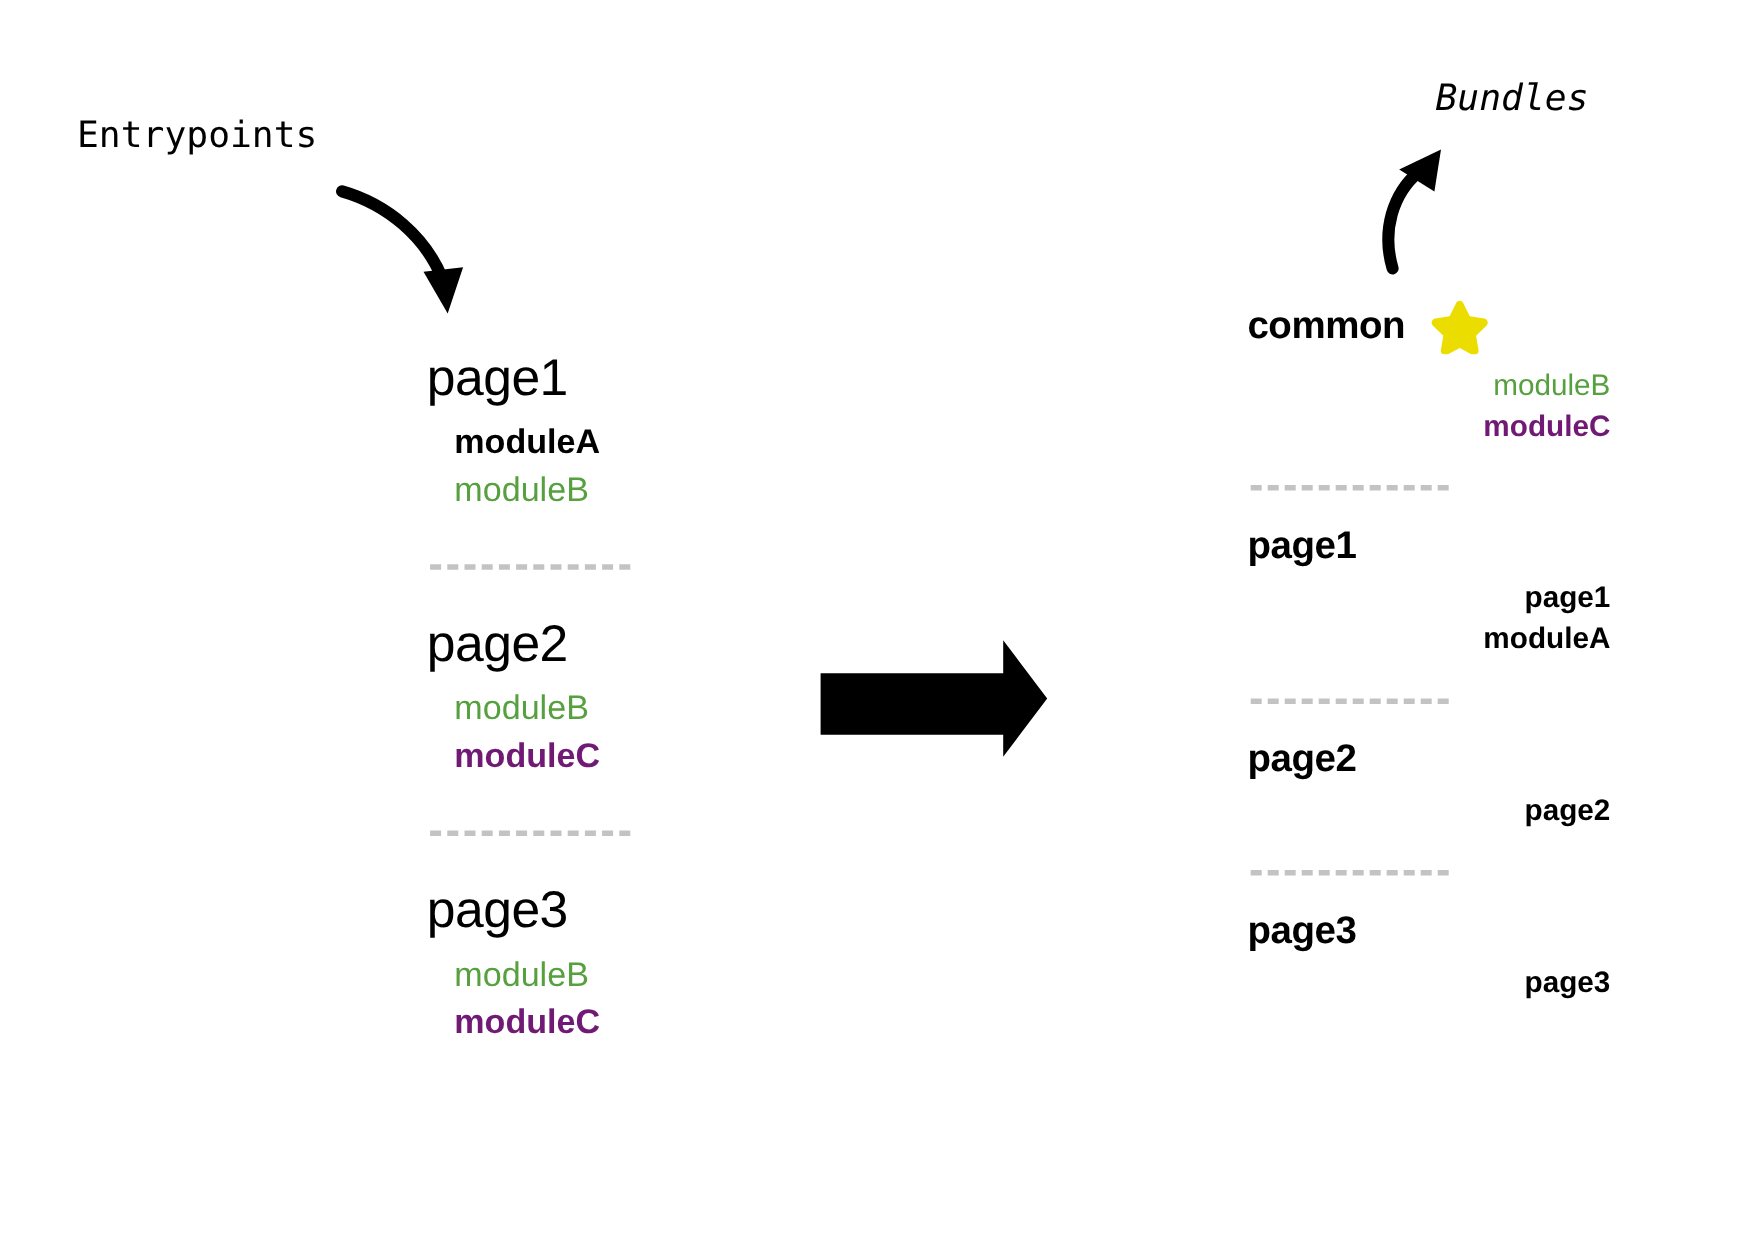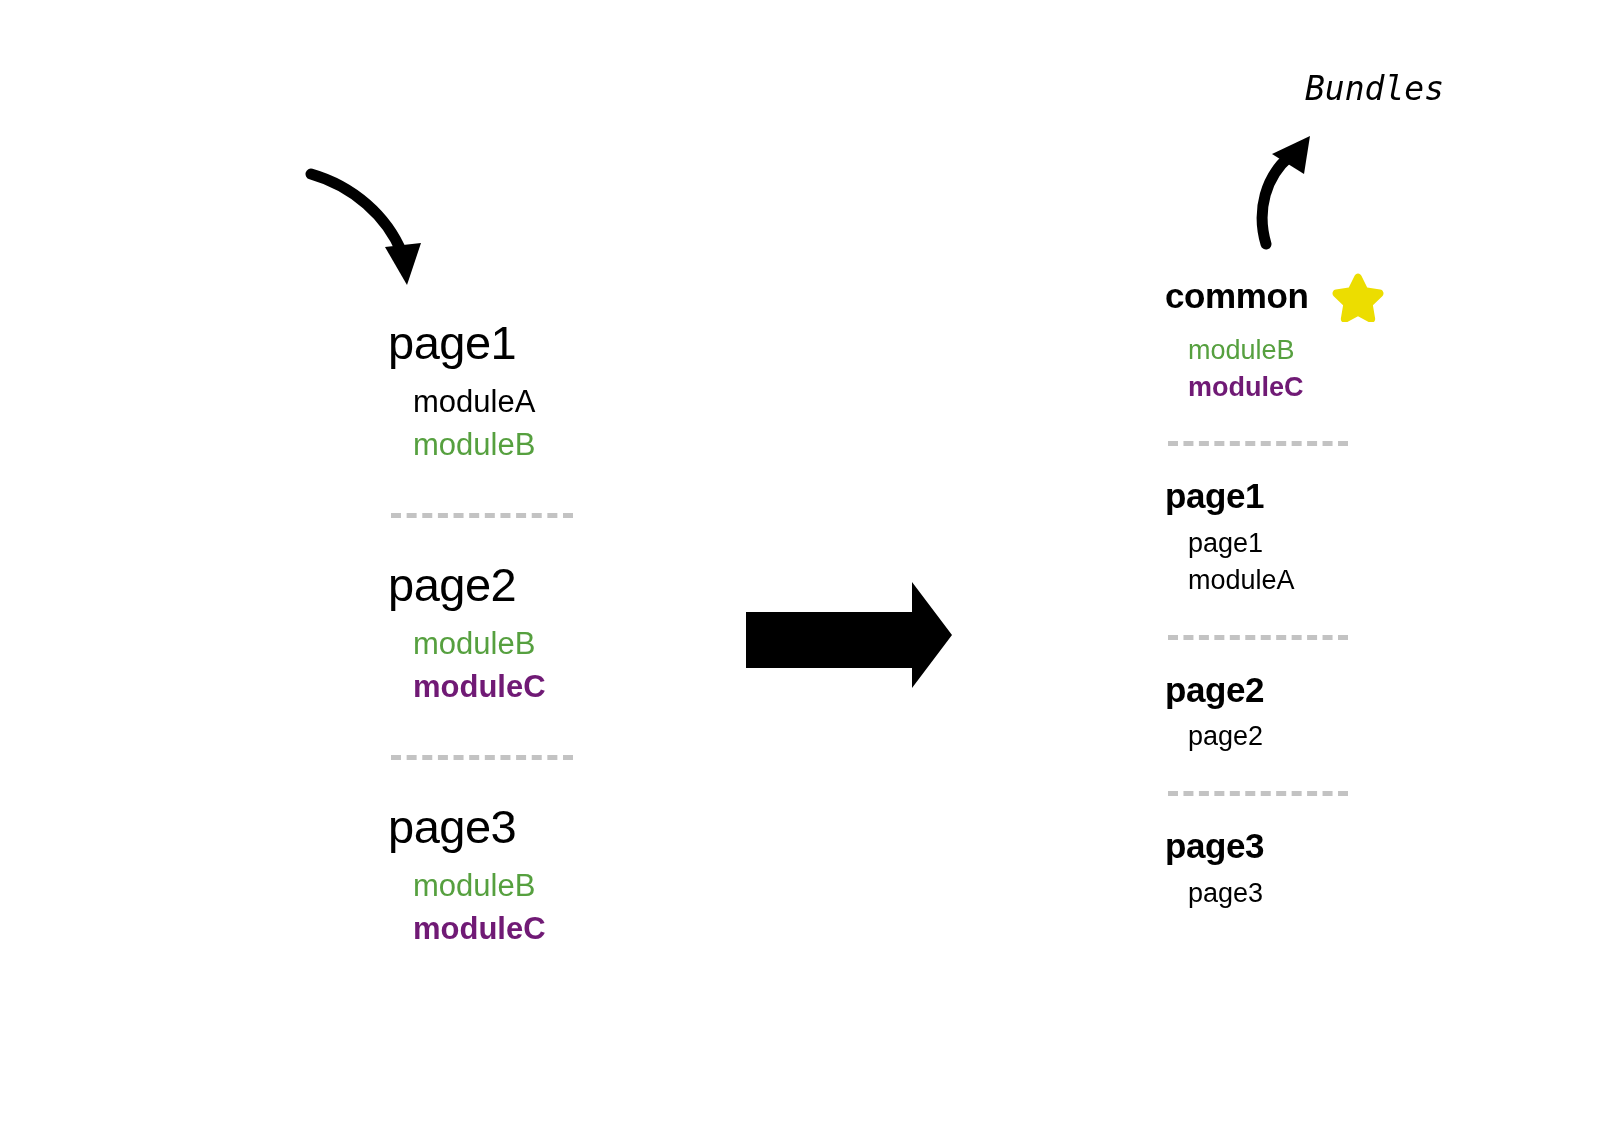--- a/index.html
+++ b/index.html
@@ -50,21 +50,21 @@
     margin-top: 14px;
     padding-left: 25px;
   }
   .ep-mod {
     font-size: 31px;
     line-height: 1.38;
     white-space: nowrap;
   }
 
   
-  .bn-col { position: absolute; left: 1165px; top: 270px; width: 330px; }
+  .bn-col { position: absolute; left: 1134px; top: 270px; width: 330px; text-align: right; }
 
   .bn-title {
     font-size: 35px;
     font-weight: 700;
     color: #000000;
     line-height: 1.05;
     letter-spacing: -0.4px;
     white-space: nowrap;
     display: flex;
     align-items: center;
@@ -73,21 +73,21 @@
     margin-top: 10px;
     padding-left: 23px;
   }
   .bn-mod {
     font-size: 27px;
     line-height: 1.36;
     white-space: nowrap;
   }
 
   
-  .c-black  { color: #000000; font-weight: 400; }
+  .c-black  { color: #000000; font-weight: 700; }
   .c-green  { color: #56a03f; font-weight: 400; }
   .c-red    { color: #701a75; font-weight: 700; }
 
   
   .dash {
     height: 0;
     border-top: 5px dashed #c3c3c3;
   }
   .dash-left  { width: 182px; margin: 0; }
   .dash-right { width: 180px; margin: 0; }
@@ -105,20 +105,21 @@
   }
 
   
   .arrow-svg { position: absolute; overflow: visible; }
 </style>
 </head>
 <body>
 
 <div id="canvas">
 
+  <div class="abs mono-label" style="left:70px; top:103px;">Entrypoints</div>
 
   <svg class="arrow-svg" style="left:295px; top:158px; width:135px; height:140px;" viewBox="0 0 135 140">
     <path d="M 16 16 C 58 28, 92 58, 107 95" stroke="#000000" stroke-width="11" fill="none" stroke-linecap="round"></path>
     <path d="M 112 127 L 90 89 L 126 85 Z" fill="#000000"></path>
   </svg>
 
   <div class="ep-col">
 
     <div class="ep-group">
       <div class="ep-title">page1</div>

